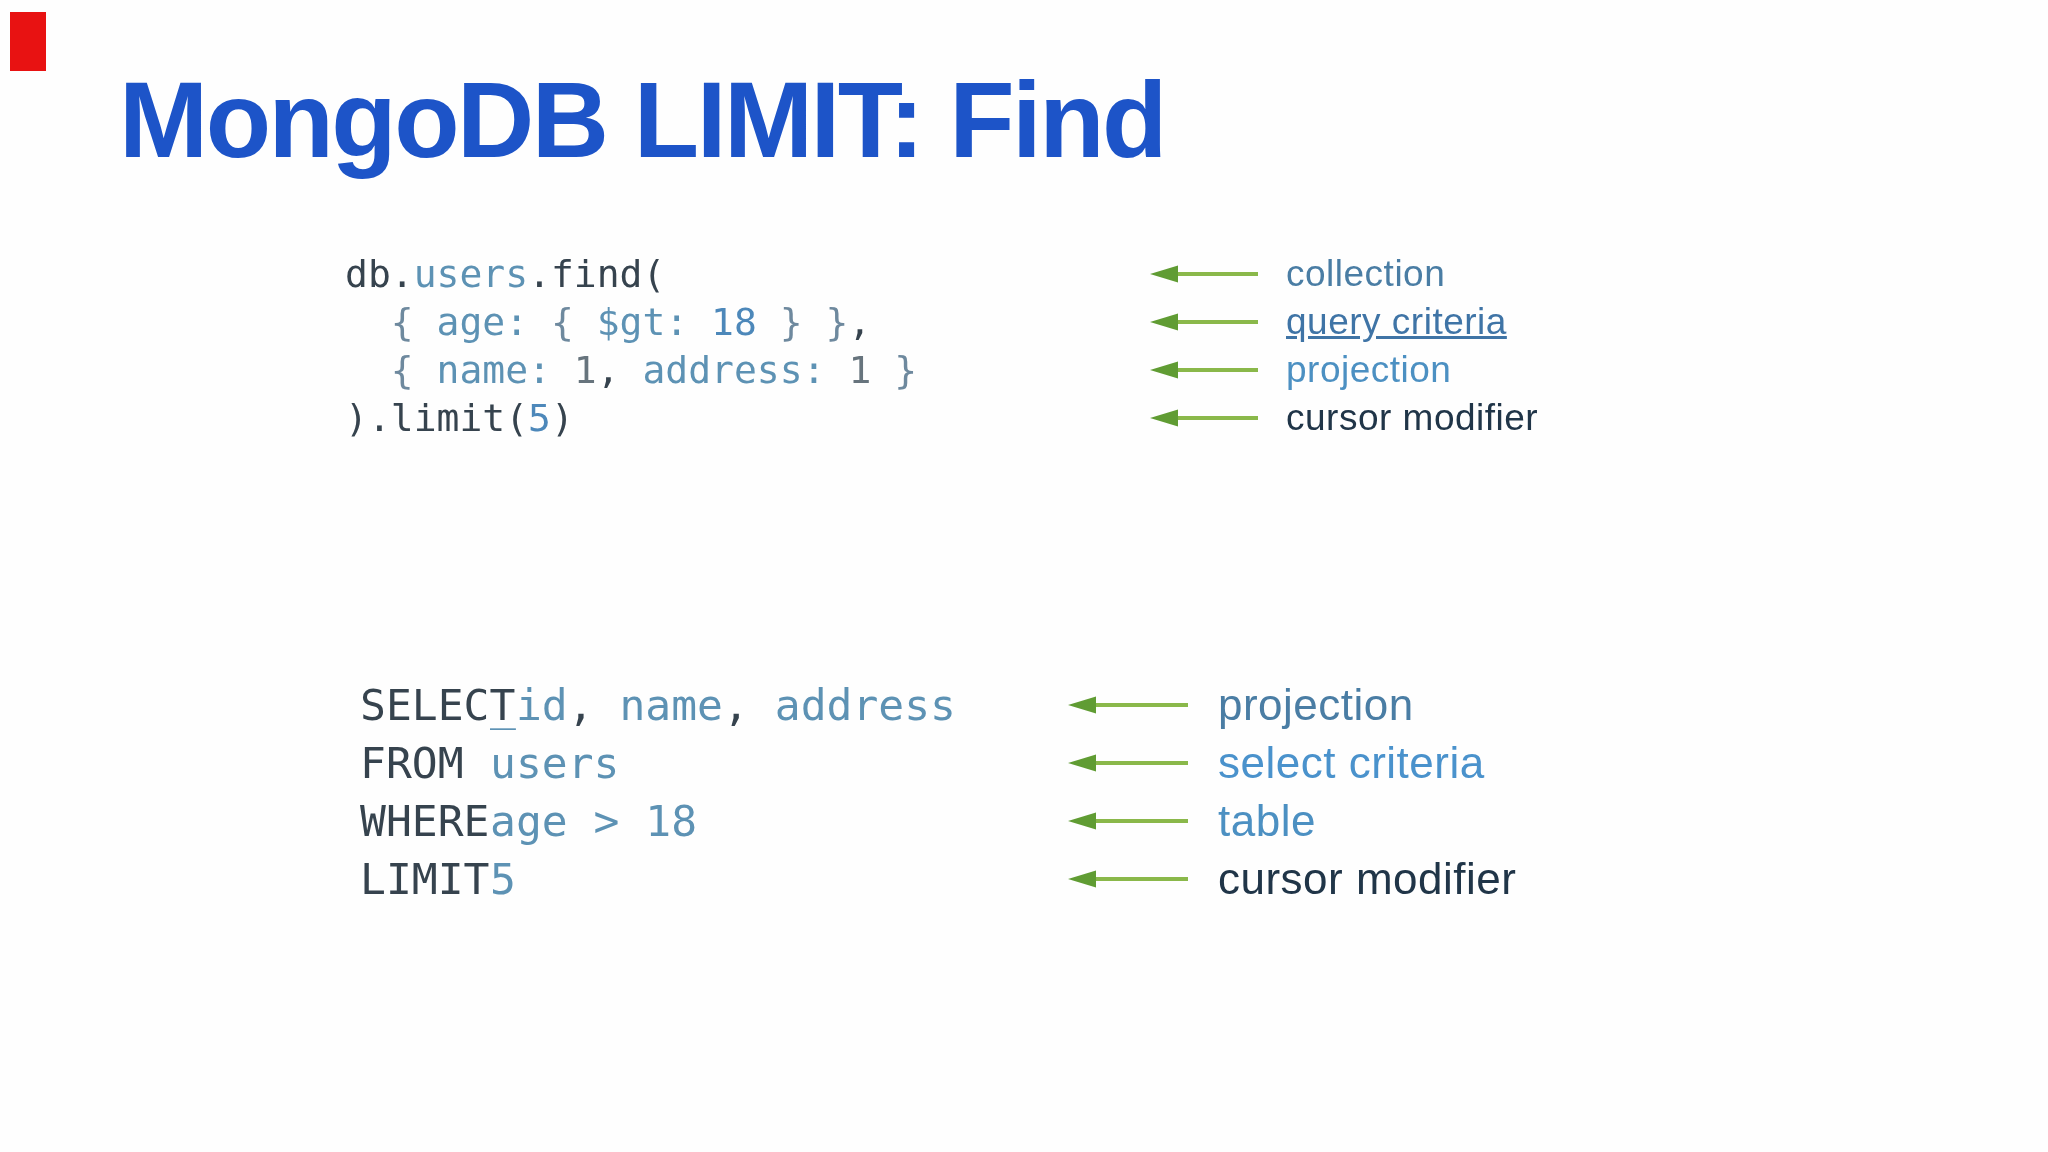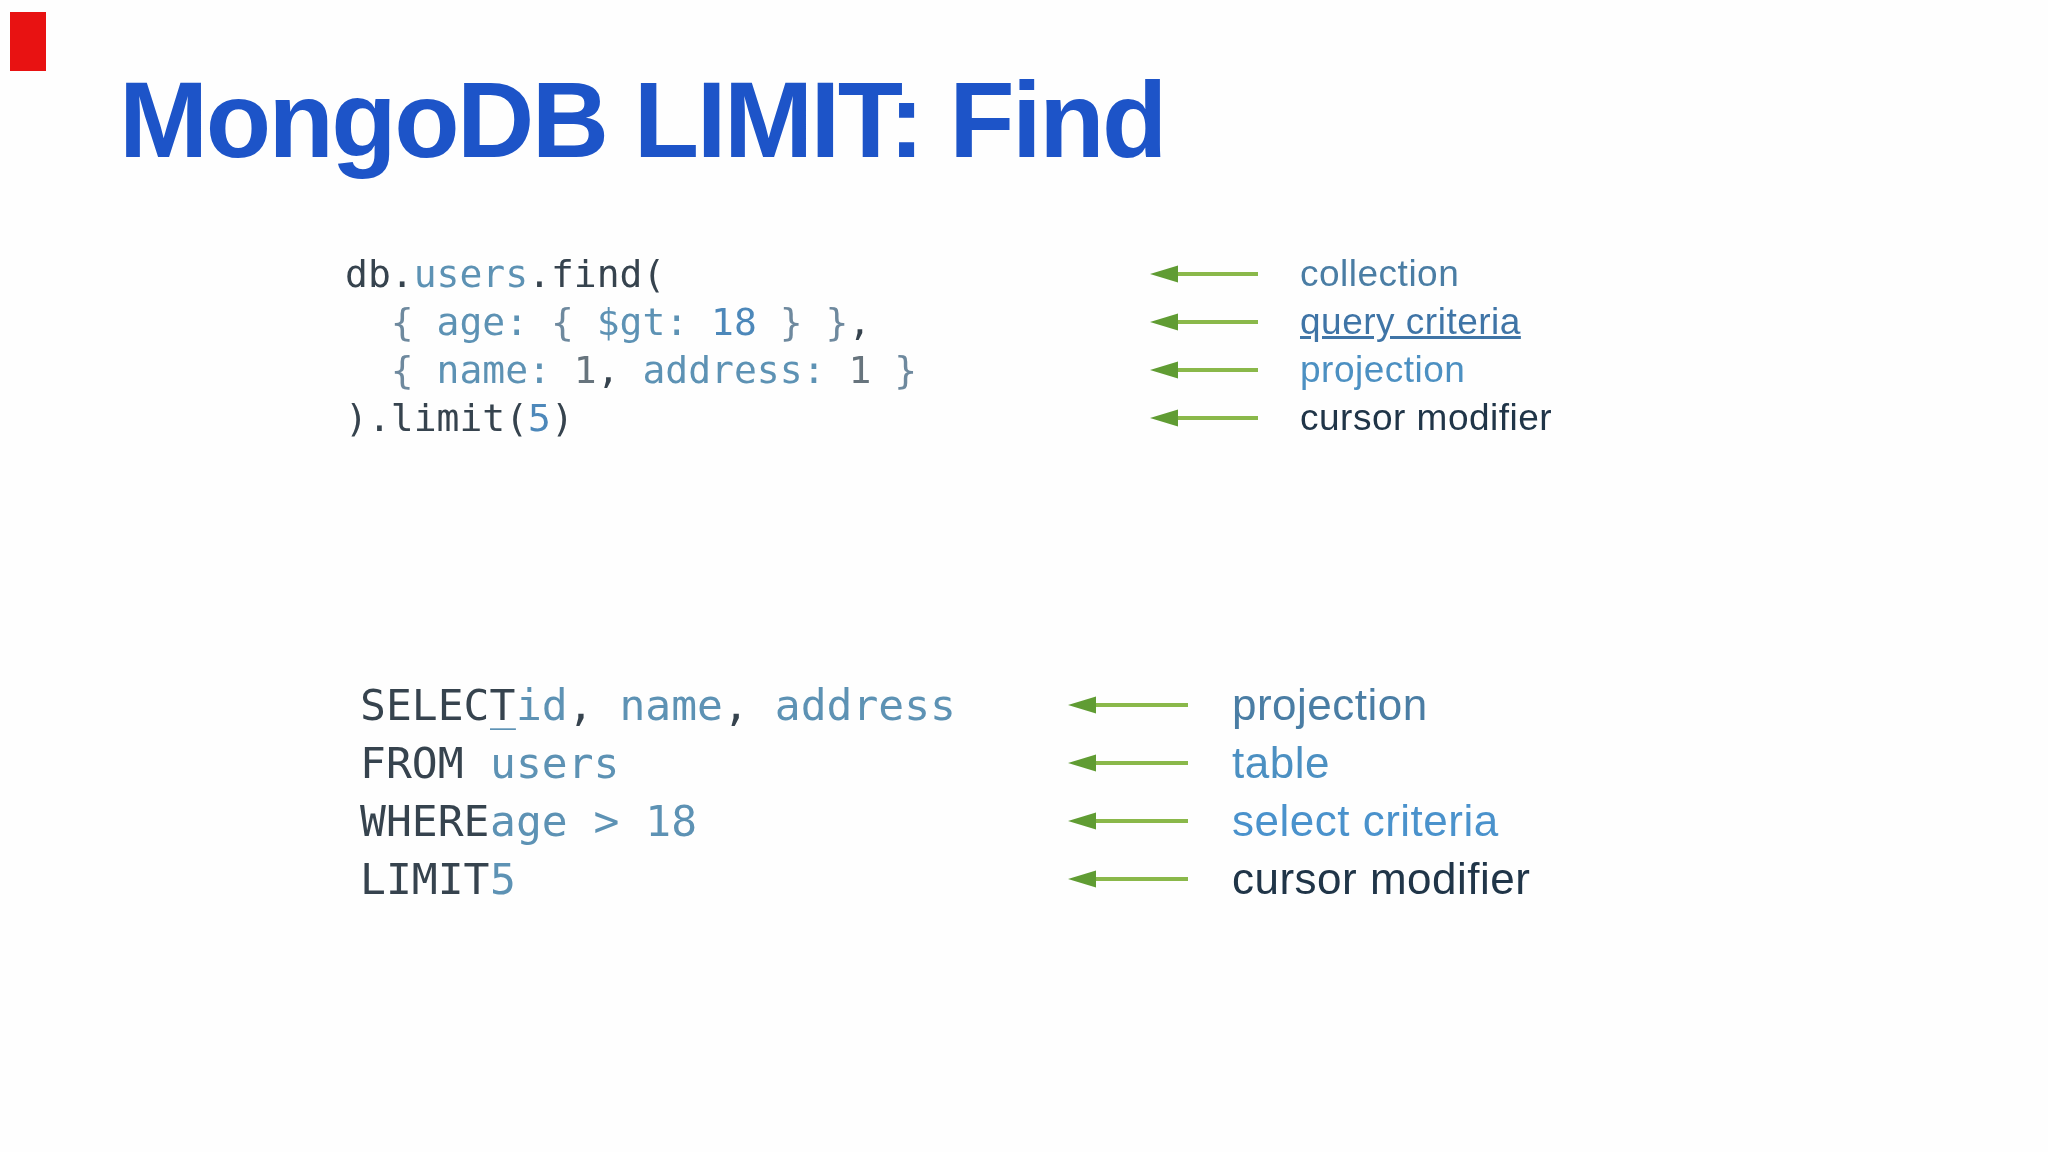--- a/index.html
+++ b/index.html
@@ -29,21 +29,21 @@
   }
   .mongo-code { left: 345px; top: 250px; font-size: 38px; line-height: 48px; }
   .sql-code   { left: 360px; top: 676px; font-size: 43px; line-height: 58px; }
   .code-line  { white-space: pre; }
   .sql-row    { display: flex; height: 58px; align-items: center; }
   .sql-kw     { display: inline-block; width: 130px; }
 
   .ann-block { position: absolute; }
   .mongo-ann { left: 1148px; top: 250px; }
   .sql-ann   { left: 1066px; top: 676px; }
-  .ann-row   { display: flex; align-items: center; gap: 14px; }
+  .ann-row   { display: flex; align-items: center; }
   .mongo-ann .ann-row { height: 48px; }
   .sql-ann   .ann-row { height: 58px; }
   .ann-label { letter-spacing: 0.5px; white-space: nowrap; }
   .mongo-ann .ann-label { font-size: 37px; margin-left: 26px; }
   .sql-ann   .ann-label { font-size: 44px; margin-left: 28px; }
   svg.arrow  { flex: none; display: block; }
 </style>
 </head>
 <body>
 
@@ -94,28 +94,28 @@
           <line x1="122" y1="11" x2="26" y2="11" stroke="#8ab84a" stroke-width="4.2"></line>
           <polygon points="2,11 30,2.5 30,19.5" fill="#609c33"></polygon>
         </svg>
         <span class="ann-label" style="color: rgb(74, 125, 164);">projection</span>
       </div>
       <div class="ann-row">
         <svg width="124" height="22" viewBox="0 0 124 22" class="arrow">
           <line x1="122" y1="11" x2="26" y2="11" stroke="#8ab84a" stroke-width="4.2"></line>
           <polygon points="2,11 30,2.5 30,19.5" fill="#609c33"></polygon>
         </svg>
-        <span class="ann-label" style="color: rgb(76, 144, 194);">table</span>
+        <span class="ann-label" style="color: rgb(74, 146, 204);">select criteria</span>
       </div>
       <div class="ann-row">
         <svg width="124" height="22" viewBox="0 0 124 22" class="arrow">
           <line x1="122" y1="11" x2="26" y2="11" stroke="#8ab84a" stroke-width="4.2"></line>
           <polygon points="2,11 30,2.5 30,19.5" fill="#609c33"></polygon>
         </svg>
-        <span class="ann-label" style="color: rgb(74, 146, 204);">select criteria</span>
+        <span class="ann-label" style="color: rgb(76, 144, 194);">table</span>
       </div>
       <div class="ann-row">
         <svg width="124" height="22" viewBox="0 0 124 22" class="arrow">
           <line x1="122" y1="11" x2="26" y2="11" stroke="#8ab84a" stroke-width="4.2"></line>
           <polygon points="2,11 30,2.5 30,19.5" fill="#609c33"></polygon>
         </svg>
         <span class="ann-label" style="color: rgb(32, 53, 72);">cursor modifier</span>
       </div>
     </div>
 

